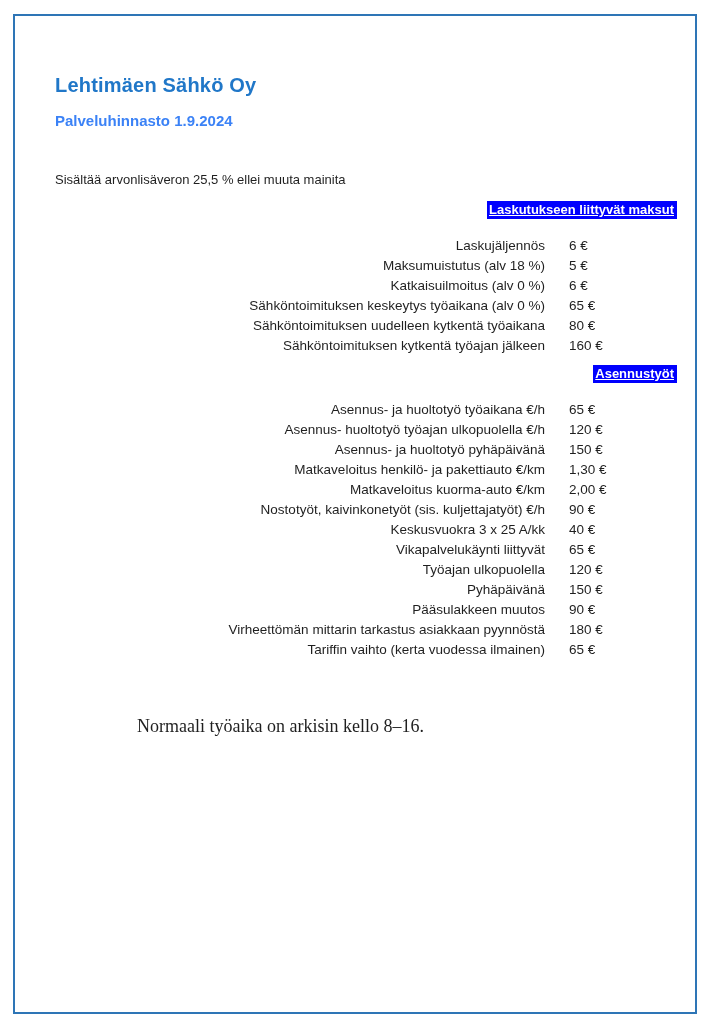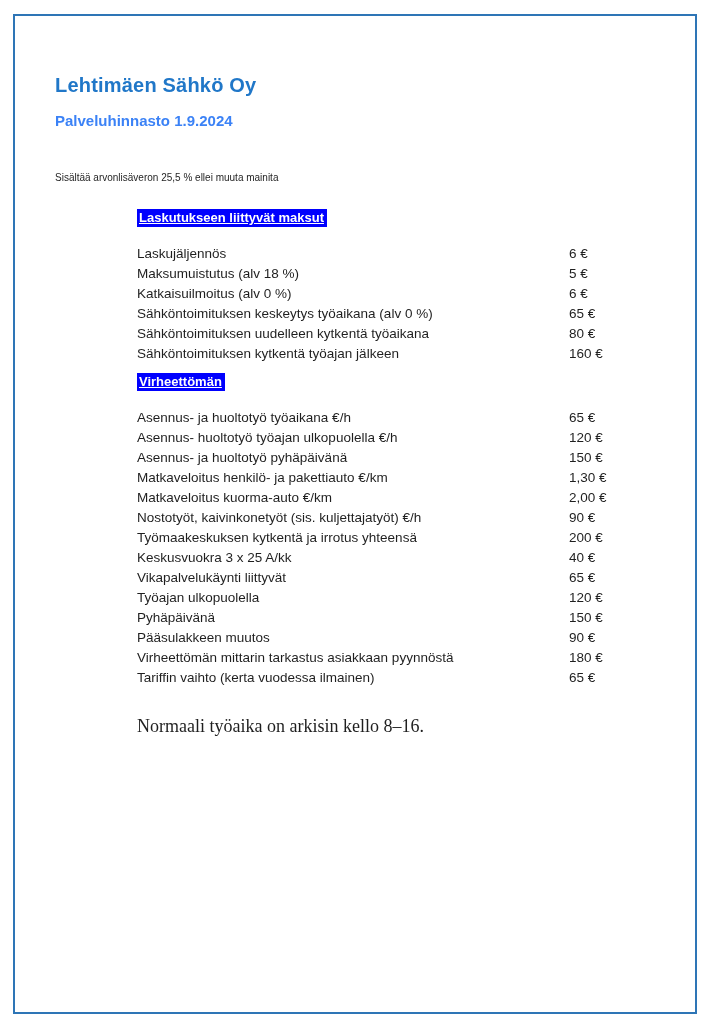--- a/index.html
+++ b/index.html
@@ -45,28 +45,28 @@
     left:55px; top:112px;
     margin:0;
     font-size:15px;
     font-weight:700;
     color:#3b82f6;
   }
   .vat-note{
     position:absolute;
     left:55px; top:172px;
     margin:0;
-    font-size:10px;
+    font-size:13px;
   }
   .content{
     position:absolute;
     left:137px; top:200px;
     width:540px;
   }
-  .price-section{ margin:8px 0 8px 0; }
+  .price-section{ margin:0 0 8px 0;text-align:right; }
   .sec-header{
     display:inline-block;
     margin:0 0 17px 0;
     padding:1px 3px 2px 2px;
     background:var(--header-highlight);
     color:var(--header-text);
     font-size:13px;
     font-weight:700;
     text-decoration:underline;
   }
@@ -127,21 +127,21 @@
             <span class="item-price">80 €</span>
           </div>
           <div class="row">
             <span class="item-label">Sähköntoimituksen kytkentä työajan jälkeen</span>
             <span class="item-price">160 €</span>
           </div>
         </div>
     </section>
 
     <section class="price-section">
-      <span class="sec-header">Virheettömän</span>
+      <span class="sec-header">Asennustyöt</span>
       <div class="rows">
           <div class="row">
             <span class="item-label">Asennus- ja huoltotyö työaikana €/h</span>
             <span class="item-price">65 €</span>
           </div>
           <div class="row">
             <span class="item-label">Asennus- huoltotyö työajan ulkopuolella €/h</span>
             <span class="item-price">120 €</span>
           </div>
           <div class="row">
@@ -152,24 +152,20 @@
             <span class="item-label">Matkaveloitus henkilö- ja pakettiauto €/km</span>
             <span class="item-price">1,30 €</span>
           </div>
           <div class="row">
             <span class="item-label">Matkaveloitus kuorma-auto €/km</span>
             <span class="item-price">2,00 €</span>
           </div>
           <div class="row">
             <span class="item-label">Nostotyöt, kaivinkonetyöt (sis. kuljettajatyöt) €/h</span>
             <span class="item-price">90 €</span>
-          </div>
-          <div class="row">
-            <span class="item-label">Työmaakeskuksen kytkentä ja irrotus yhteensä</span>
-            <span class="item-price">200 €</span>
           </div>
           <div class="row">
             <span class="item-label">Keskusvuokra 3 x 25 A/kk</span>
             <span class="item-price">40 €</span>
           </div>
           <div class="row">
             <span class="item-label">Vikapalvelukäynti liittyvät</span>
             <span class="item-price">65 €</span>
           </div>
           <div class="row">

